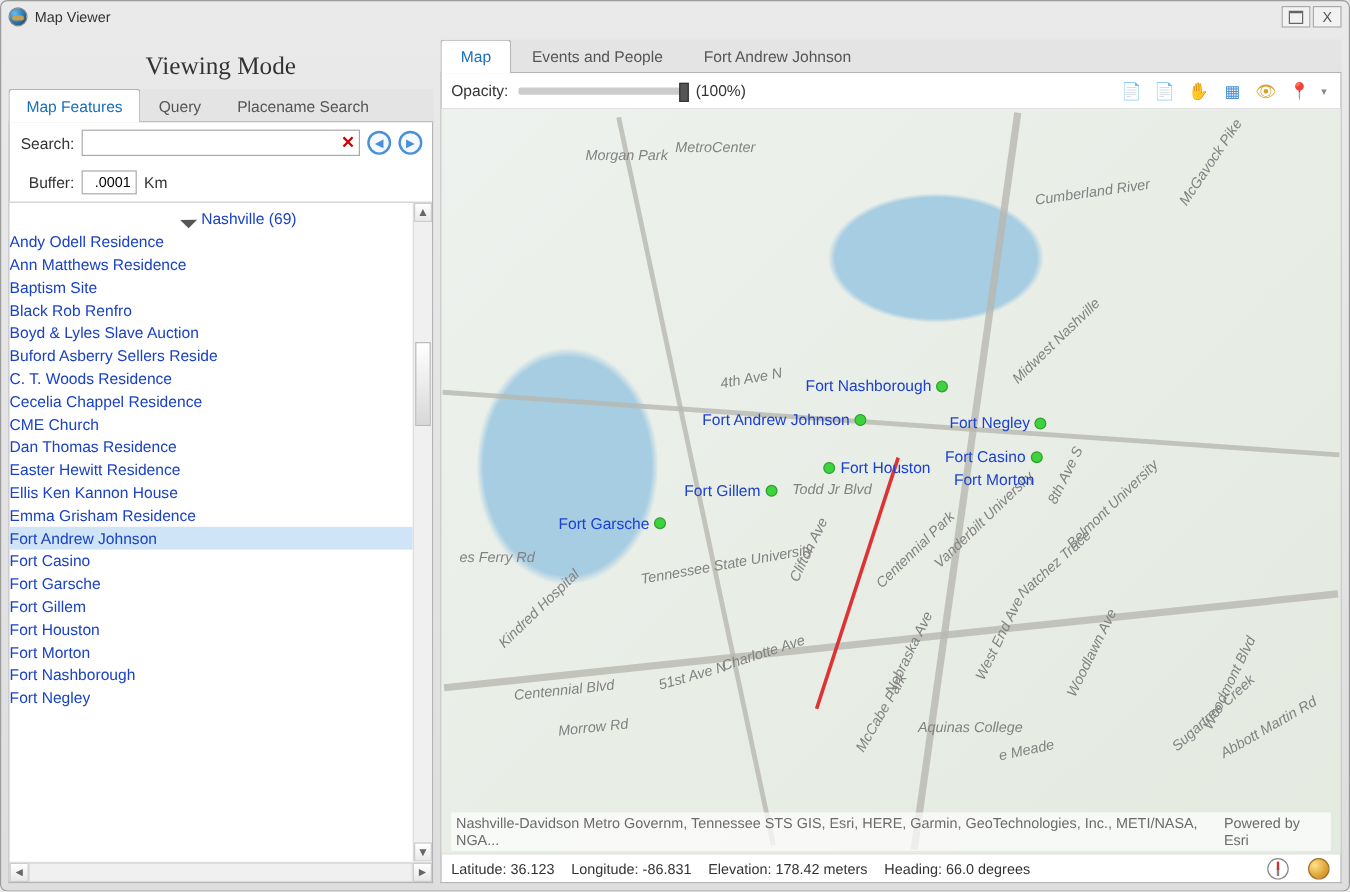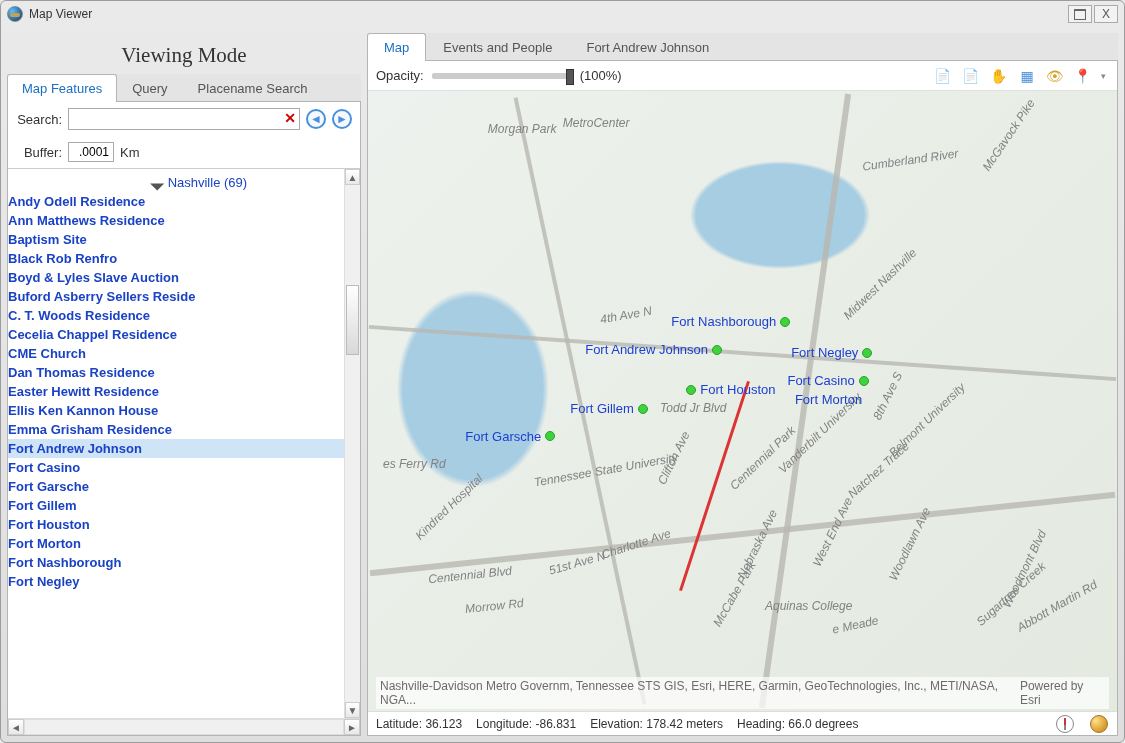--- a/index.html
+++ b/index.html
@@ -194,21 +194,21 @@
       padding: 2px 0 2px 10px;
       color: #1a42c4;
       cursor: pointer;
       white-space: nowrap;
     }
     .tree-item.parent { color: #1a42c4; }
     .tree-item.leaf { padding-left: 0; }
     .tree-item.selected { background: #d0e4f7; }
     .tree-indent-1 { padding-left: 140px; }
     .tree-indent-2 { padding-left: 144px; }
-    .tree-indent-3 { padding-left: 168px; font-weight: bold; }
+    .tree-indent-3 { padding-left: 168px; }
     .expander {
       display:inline-block; width:12px; text-align:center; color:#555;
     }
 
     .hscroll {
       height: 17px;
       background: #f0f0f0;
       border-top: 1px solid #ddd;
       display: flex;
       align-items: stretch;

